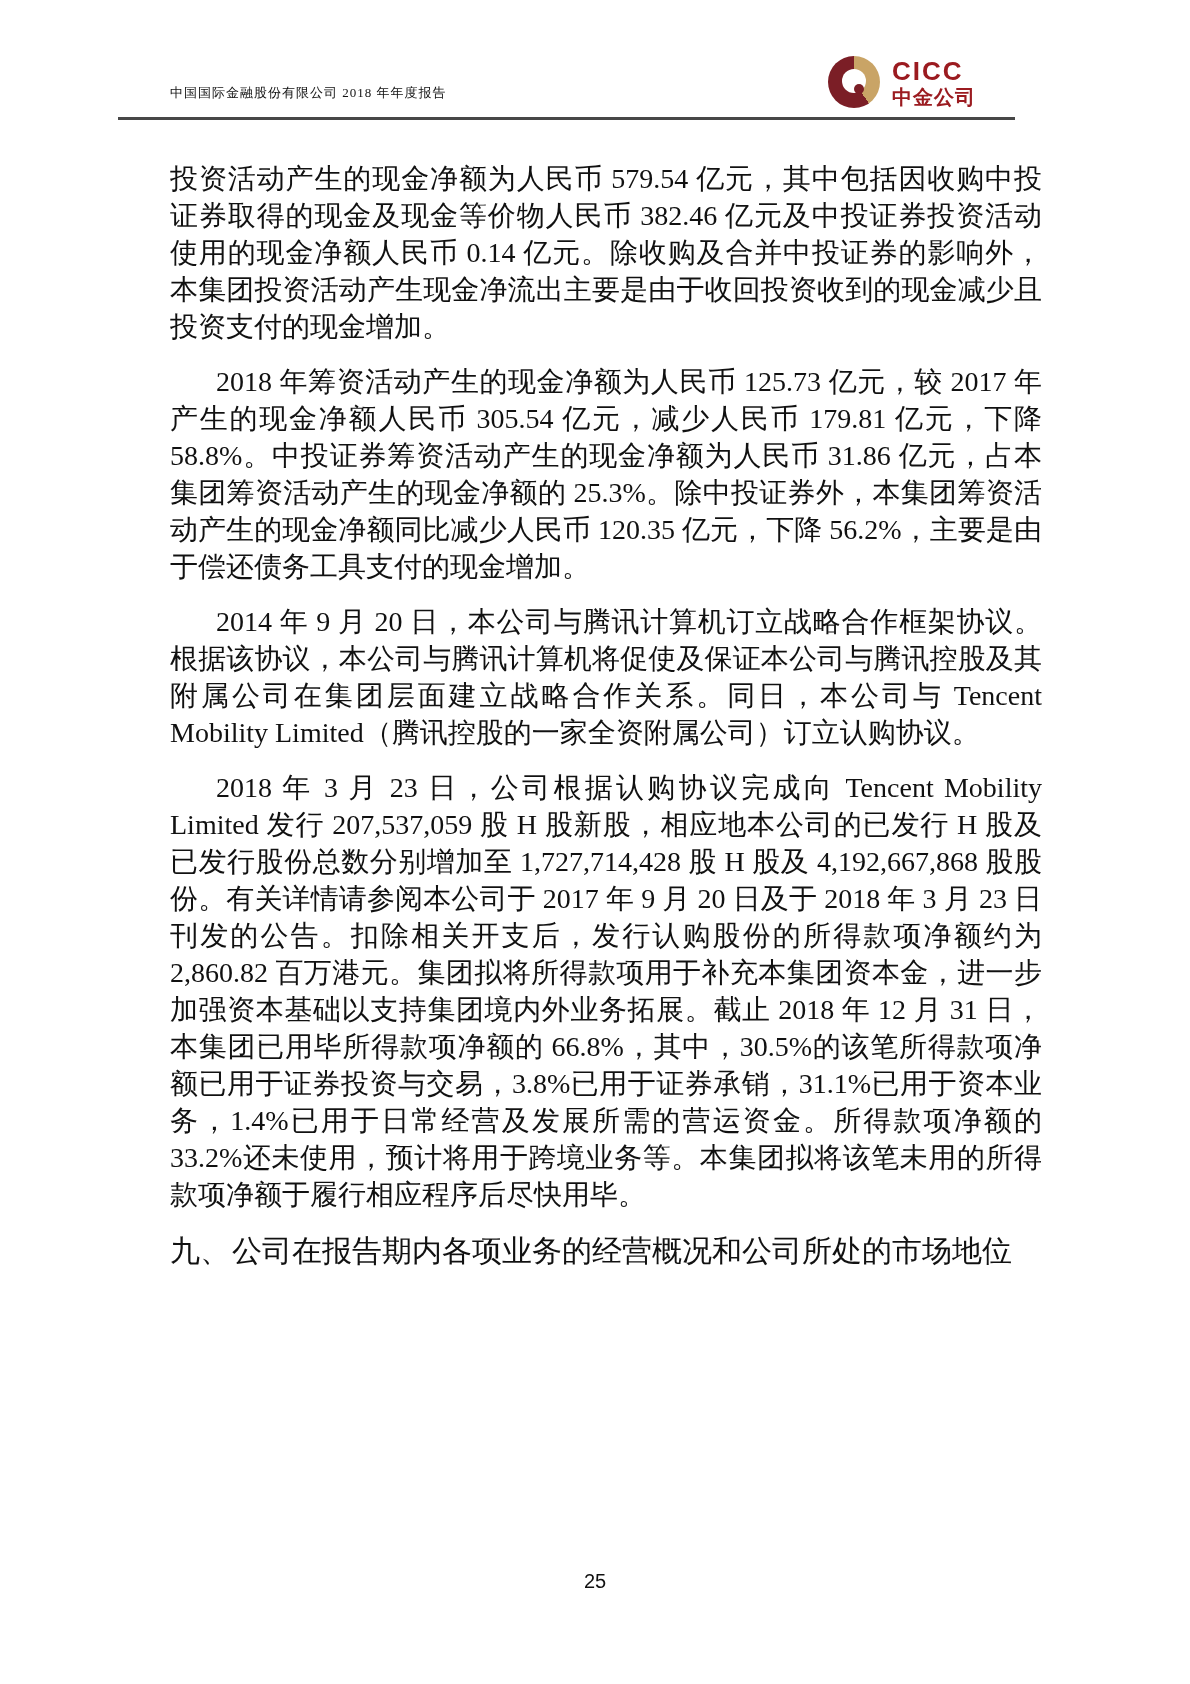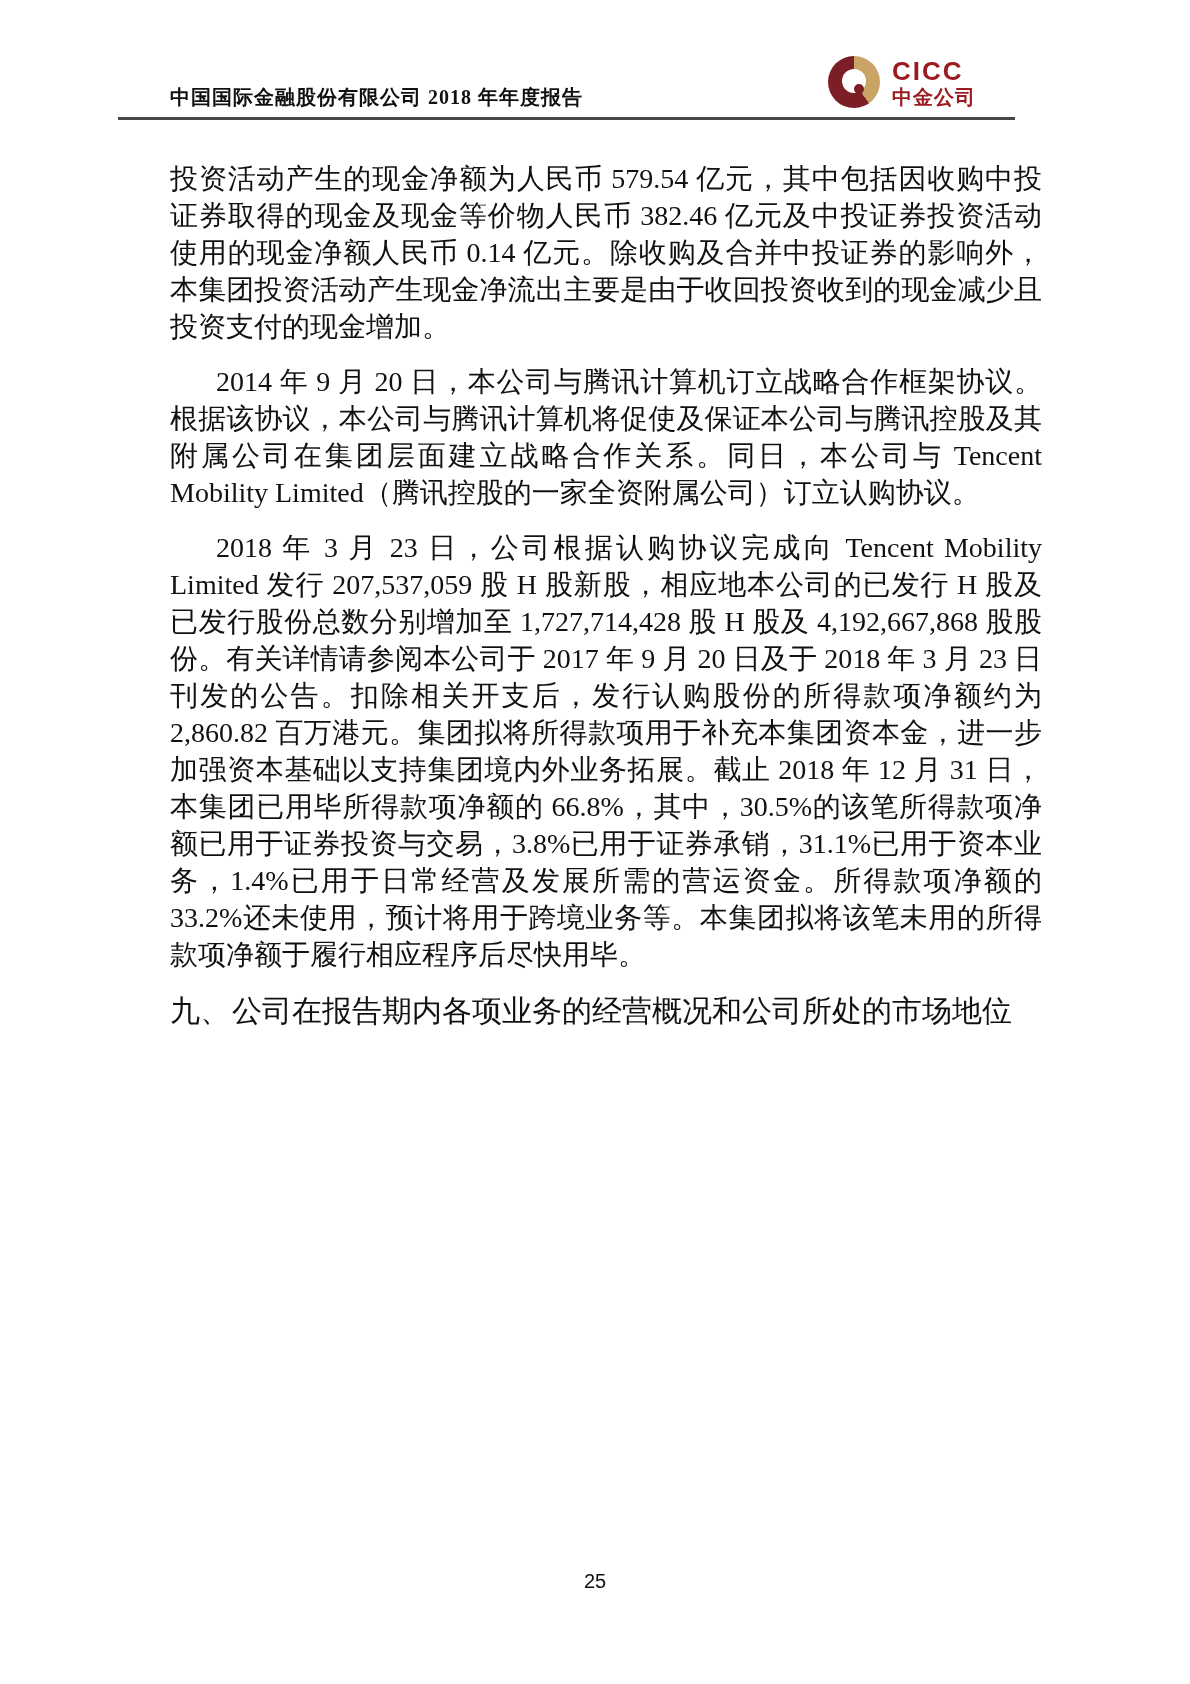--- a/index.html
+++ b/index.html
@@ -12,22 +12,22 @@
     font-family: "Liberation Serif", "DejaVu Serif", serif;
     color: #111111;
     overflow: hidden;
   }
 
   
   .header-title {
     position: absolute;
     left: 170px;
     top: 84px;
-    font-size: 20px;
-    font-weight: bold;
+    font-size: 13px;
+    font-weight: normal;
     letter-spacing: 1px;
     white-space: nowrap;
   }
   .logo {
     position: absolute;
     left: 828px;
     top: 56px;
     display: flex;
     align-items: center;
   }
@@ -131,20 +131,21 @@
       <span class="zh">中金公司</span>
     </div>
   </div>
 
   <div class="header-rule"></div>
 
   <div class="content">
 
     <p>投资活动产生的现金净额为人民币 579.54 亿元，其中包括因收购中投证券取得的现金及现金等价物人民币 382.46 亿元及中投证券投资活动使用的现金净额人民币 0.14 亿元。除收购及合并中投证券的影响外，本集团投资活动产生现金净流出主要是由于收回投资收到的现金减少且投资支付的现金增加。</p>
 
+    <p class="indent">2018 年筹资活动产生的现金净额为人民币 125.73 亿元，较 2017 年产生的现金净额人民币 305.54 亿元，减少人民币 179.81 亿元，下降 58.8%。中投证券筹资活动产生的现金净额为人民币 31.86 亿元，占本集团筹资活动产生的现金净额的 25.3%。除中投证券外，本集团筹资活动产生的现金净额同比减少人民币 120.35 亿元，下降 56.2%，主要是由于偿还债务工具支付的现金增加。</p>
 
     <p class="indent">2014 年 9 月 20 日，本公司与腾讯计算机订立战略合作框架协议。根据该协议，本公司与腾讯计算机将促使及保证本公司与腾讯控股及其附属公司在集团层面建立战略合作关系。同日，本公司与 Tencent Mobility Limited（腾讯控股的一家全资附属公司）订立认购协议。</p>
 
     <p class="indent">2018 年 3 月 23 日，公司根据认购协议完成向 Tencent Mobility Limited 发行 207,537,059 股 H 股新股，相应地本公司的已发行 H 股及已发行股份总数分别增加至 1,727,714,428 股 H 股及 4,192,667,868 股股份。有关详情请参阅本公司于 2017 年 9 月 20 日及于 2018 年 3 月 23 日刊发的公告。扣除相关开支后，发行认购股份的所得款项净额约为 2,860.82 百万港元。集团拟将所得款项用于补充本集团资本金，进一步加强资本基础以支持集团境内外业务拓展。截止 2018 年 12 月 31 日，本集团已用毕所得款项净额的 66.8%，其中，30.5%的该笔所得款项净额已用于证券投资与交易，3.8%已用于证券承销，31.1%已用于资本业务，1.4%已用于日常经营及发展所需的营运资金。所得款项净额的 33.2%还未使用，预计将用于跨境业务等。本集团拟将该笔未用的所得款项净额于履行相应程序后尽快用毕。</p>
 
     <div class="section-heading">
       <span class="num">九、</span><span>公司在报告期内各项业务的经营概况和公司所处的市场地位</span>
     </div>
 
 

